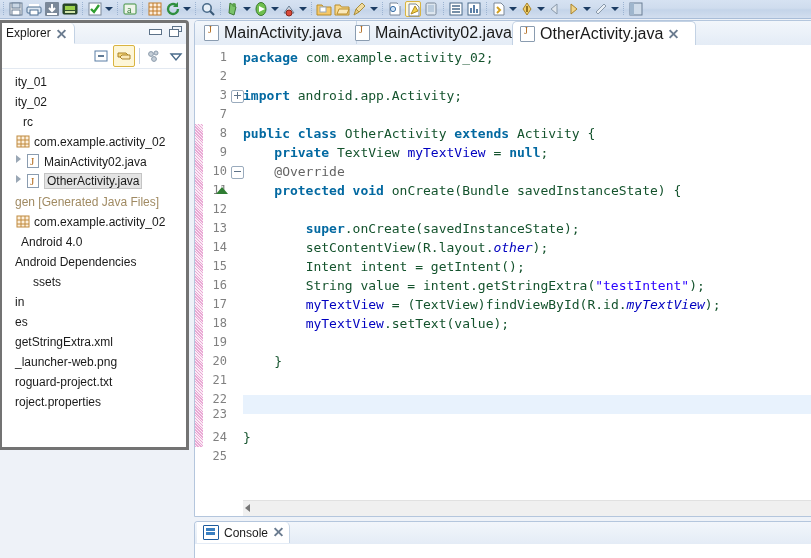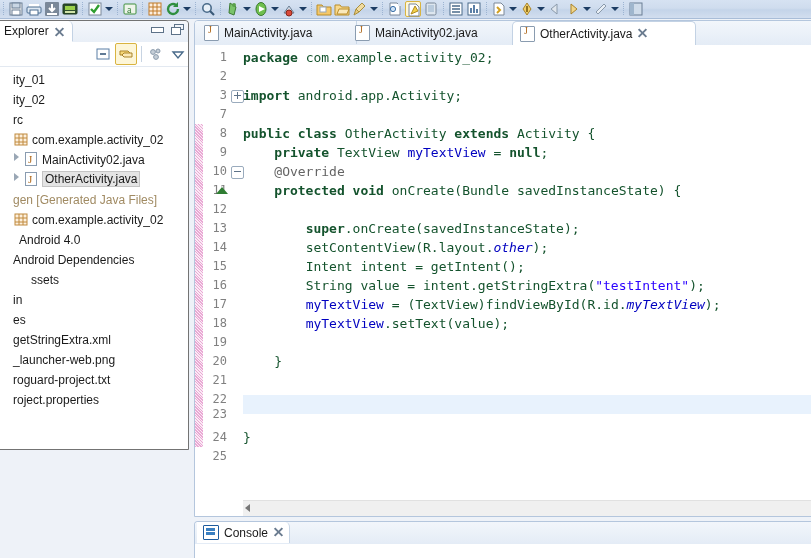--- a/index.html
+++ b/index.html
@@ -30,21 +30,21 @@
     border-top: 4px solid #1c3c63;
   }
   .ic { position: absolute; left: 0; top: 0; width: 16px; height: 16px; }
 
   
   #workbench { position: absolute; left: 0; top: 19px; width: 811px; height: 539px; background: #eef2f8; }
 
   
   #explorer {
     position: absolute; left: -1px; top: 1px; width: 190px; height: 430px;
-    background: #a3a3a3; border: 1px solid #737373; border-radius: 0 4px 0 0;
+    background: #a3a3a3; border: 3px solid #737373; border-radius: 0 4px 0 0;
     box-sizing: border-box; overflow: hidden;
   }
   #explorer-tabbar {
     position: absolute; left: 0; top: 0; width: 100%; height: 21px;
     background: linear-gradient(to bottom, #f4f7fb, #e9eff7);
   }
   #explorer-tab {
     position: absolute; left: 0; top: 0; height: 20px; padding: 0 8px 0 4px;
     display: flex; align-items: center; gap: 5px;
     background: #ffffff; border-right: 1px solid #c3d2e4; border-bottom: 1px solid #ffffff;
@@ -99,21 +99,21 @@
     background: #ffffff; border: 1px solid #b4c6dd; border-radius: 4px 0 0 0;
     box-sizing: border-box; overflow: hidden;
   }
   #editor-tabbar {
     position: absolute; left: 0; top: 0; width: 100%; height: 24px;
     background: linear-gradient(to bottom, #f2f6fb, #e4ecf6);
     border-bottom: 1px solid #c3d2e4;
   }
   .etab {
     position: absolute; top: 0; height: 23px; display: flex; align-items: center; gap: 5px;
-    padding: 0 7px; font-size: 12px; color: #1a1a1a; white-space: nowrap;
+    padding: 0 7px; font-size: 16px; color: #1a1a1a; white-space: nowrap;
     border-right: 1px solid #c8d6e6;
   }
   .etab.active {
     background: #ffffff; border-top: 1px solid #c3d2e4; border-left: 1px solid #c3d2e4;
     border-right: 1px solid #c3d2e4; border-bottom: 1px solid #ffffff;
     border-radius: 5px 5px 0 0; height: 24px;
   }
   .jfile-ic { width: 13px; height: 14px; flex: none; position: relative;
     border: 1px solid #8a9cb0; background: #ffffff; border-radius: 1px; }
   .jfile-ic::after { content: "J"; position: absolute; left: 3px; top: -2px;
@@ -134,21 +134,21 @@
   #code-text {
     position: absolute; left: 48px; top: 0; width: 568px; height: 445px;
     font-family: "DejaVu Sans Mono", monospace; font-size: 13px;
     white-space: pre; overflow: hidden; color: #000;
   }
   .ln { position: absolute; left: 0; width: 100%; height: 19px; line-height: 19px; }
   .num { position: absolute; right: 3px; height: 19px; line-height: 19px;
     font-family: "DejaVu Sans Mono", monospace; font-size: 12px; color: #808080; }
   #cur-line-hl { position: absolute; left: 48px; width: 568px; height: 19px;
     background: #e8f2fd; }
-  .kw { color: #14532d; font-weight: bold; }
+  .kw { color: #0369a1; font-weight: bold; }
   .str { color: #2a00ff; }
   .fld { color: #0000c0; }
   .sfld { color: #0000c0; font-style: italic; }
   .ann { color: #646464; }
   .plain { color: #14532d; }
   .fold-minus { position: absolute; width: 11px; height: 11px; border: 1px solid #9aabbd;
     background: #fff; border-radius: 2px; }
   .fold-minus::after { content: ""; position: absolute; left: 2px; top: 4px; width: 7px; height: 1px; background: #5d7288; }
   .fold-plus { position: absolute; width: 11px; height: 11px; border: 1px solid #9aabbd;
     background: #fff; border-radius: 2px; }
@@ -422,21 +422,21 @@
           <div class="row" style="padding-left:0px">
             <span class="twisty"></span>
             <span class="ticon" style="width:0;margin:0"></span>
             <span class="tlabel ">ity_01</span>
           </div>
           <div class="row" style="padding-left:0px">
             <span class="twisty"></span>
             <span class="ticon" style="width:0;margin:0"></span>
             <span class="tlabel ">ity_02</span>
           </div>
-          <div class="row" style="padding-left:0px">
+          <div class="row" style="padding-left:8px">
             <span class="twisty"></span>
             <span class="ticon" style="width:0;margin:0"></span>
             <span class="tlabel ">rc</span>
           </div>
           <div class="row" style="padding-left:0px">
             <span class="twisty"></span>
             <span class="ticon"><svg xmlns="http://www.w3.org/2000/svg" width="16" height="16" viewBox="0 0 16 16">
                 <rect x="2" y="3" width="12" height="11" fill="#fdf0dd" stroke="#c08a3e"></rect>
                 <path d="M2 7 H14 M2 11 H14 M6 3 V14 M10 3 V14" stroke="#c08a3e"></path>
               </svg></span>

